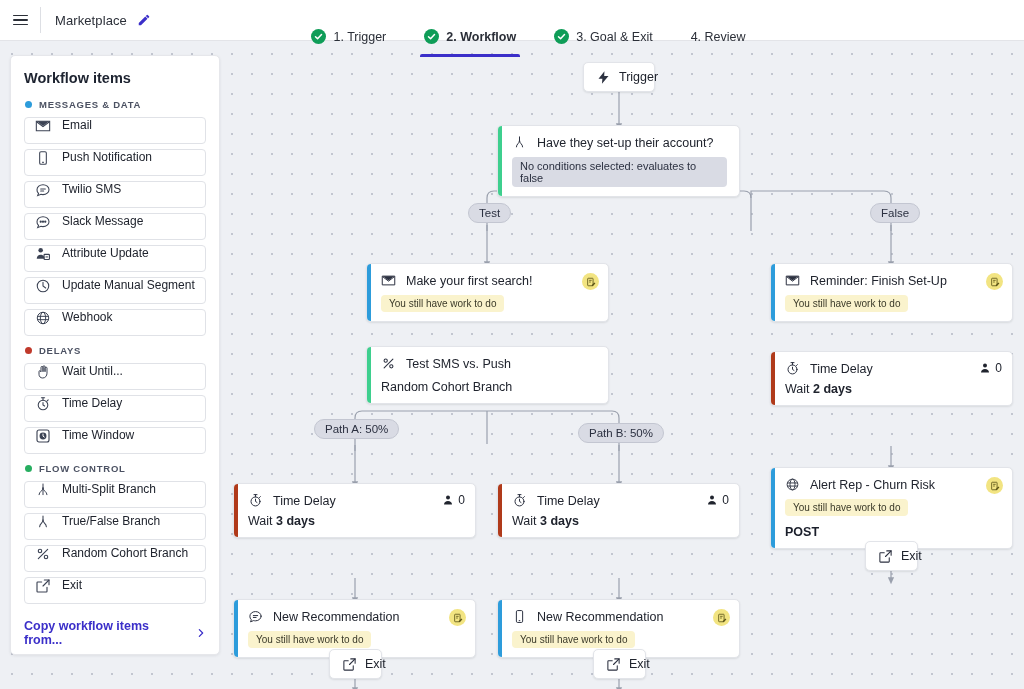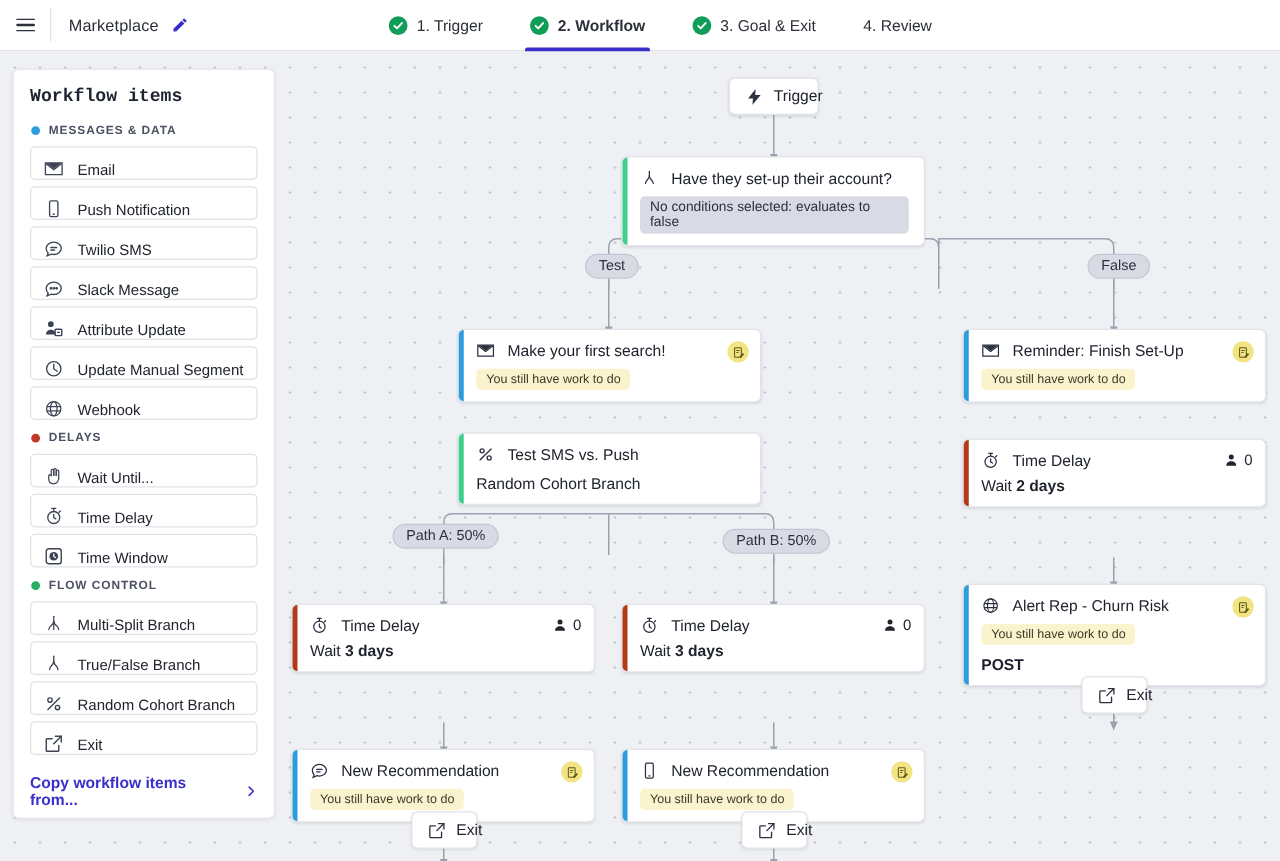--- a/index.html
+++ b/index.html
@@ -25,21 +25,21 @@
     width: 40px; height: 41px;
     display: flex; flex-direction: column;
     align-items: center; justify-content: center;
     gap: 3px; cursor: pointer;
   }
   .hamburger span { display: block; width: 15px; height: 1.6px; background: #2b2f38; border-radius: 1px; }
   .topbar-divider { width: 1px; height: 26px; background: #dddfe4; margin-right: 14px; }
   .doc-title { font-size: 13px; color: #2b2f38; letter-spacing: .1px; }
   .edit-pencil { margin-left: 10px; width: 14px; height: 14px; cursor: pointer; display: inline-flex; }
   .steps {
-    position: absolute; left: 0; top: 0; width: 1024px; height: 41px;
+    position: absolute; left: 0; top: 16px; width: 1024px; height: 41px;
     display: flex; align-items: center; justify-content: center; gap: 30px;
     pointer-events: none;
     padding-left: 33px;
   }
   .step {
     display: flex; align-items: center; gap: 7px;
     height: 41px; padding: 0 4px;
     font-size: 12.5px; color: #2b2f38;
     pointer-events: auto; cursor: pointer;
     position: relative;
@@ -61,29 +61,29 @@
     position: absolute; left: 10px; top: 55px;
     width: 210px; height: 600px;
     background: #ffffff;
     border: 1px solid #e6e7eb;
     border-radius: 5px;
     box-shadow: 0 1px 3px rgba(20,25,40,.08);
     padding: 14px 13px 0 13px;
     z-index: 15;
     overflow: hidden;
   }
-  .sidebar-title { font-size: 14.5px; font-weight: bold; color: #1d2330; margin-bottom: 13px; font-family: Liberation Mono, monospace; }
+  .sidebar-title { font-size: 14.5px; font-weight: bold; color: #1d2330; margin-bottom: 13px; }
   .section-head {
     display: flex; align-items: center; gap: 7px;
     font-size: 9.5px; font-weight: bold; letter-spacing: .75px;
     color: #4b5162; margin: 9px 0 7px 1px; text-transform: uppercase;
   }
   .dot { width: 7px; height: 7px; border-radius: 50%; flex: none; }
   .wi {
-    display: flex; align-items: flex-end; gap: 11px;
+    display: flex; align-items: flex-start; gap: 11px;
     height: 27px; margin-bottom: 5px;
     border: 1px solid #e0e2e7; border-radius: 4px;
     padding-left: 10px;
     font-size: 12px; color: #20242e;
     background: #fff; cursor: grab;
   }
   .wi-icon { width: 16px; height: 16px; display: inline-flex; align-items: center; justify-content: center; flex: none; color: #3c4354; }
   .wi-icon svg { width: 100%; height: 100%; display: block; }
   .copy-link {
     display: flex; align-items: center; gap: 7px;

